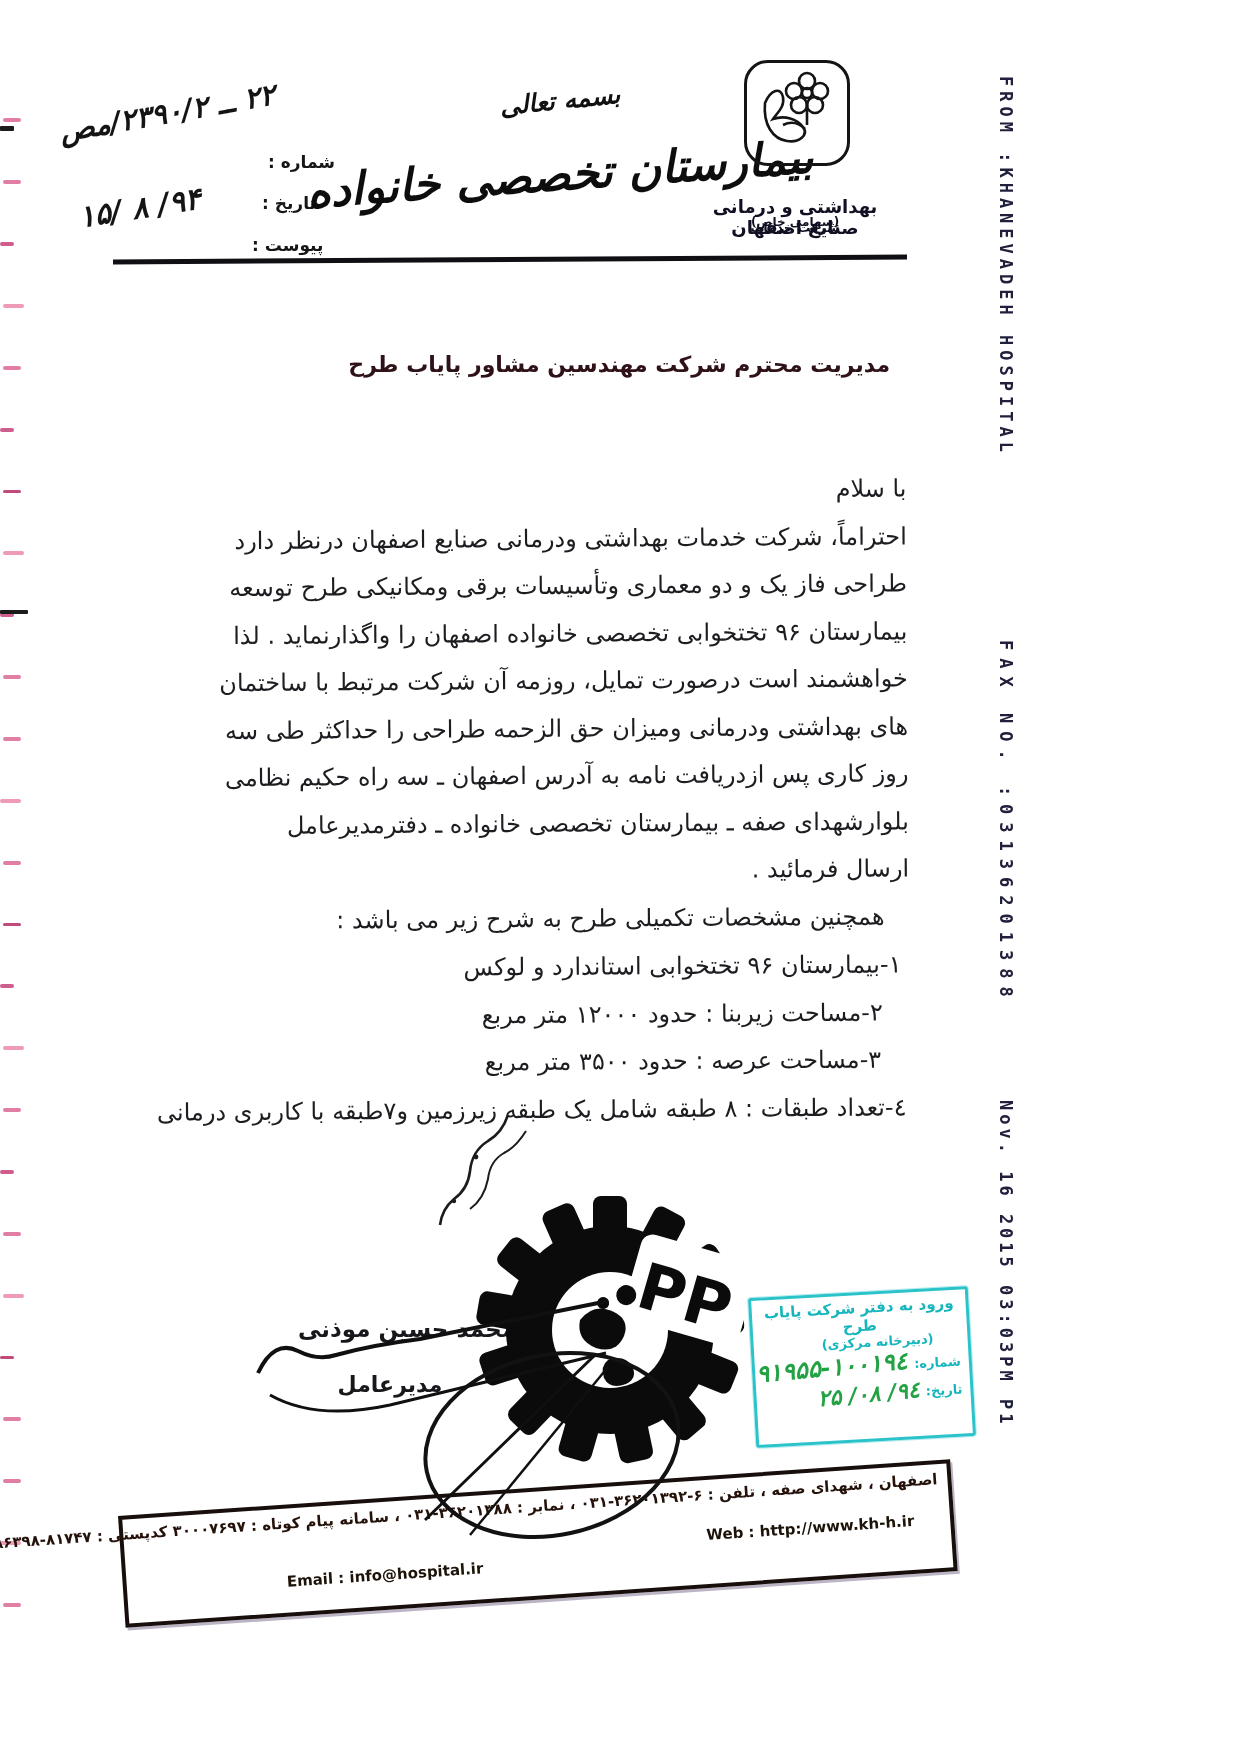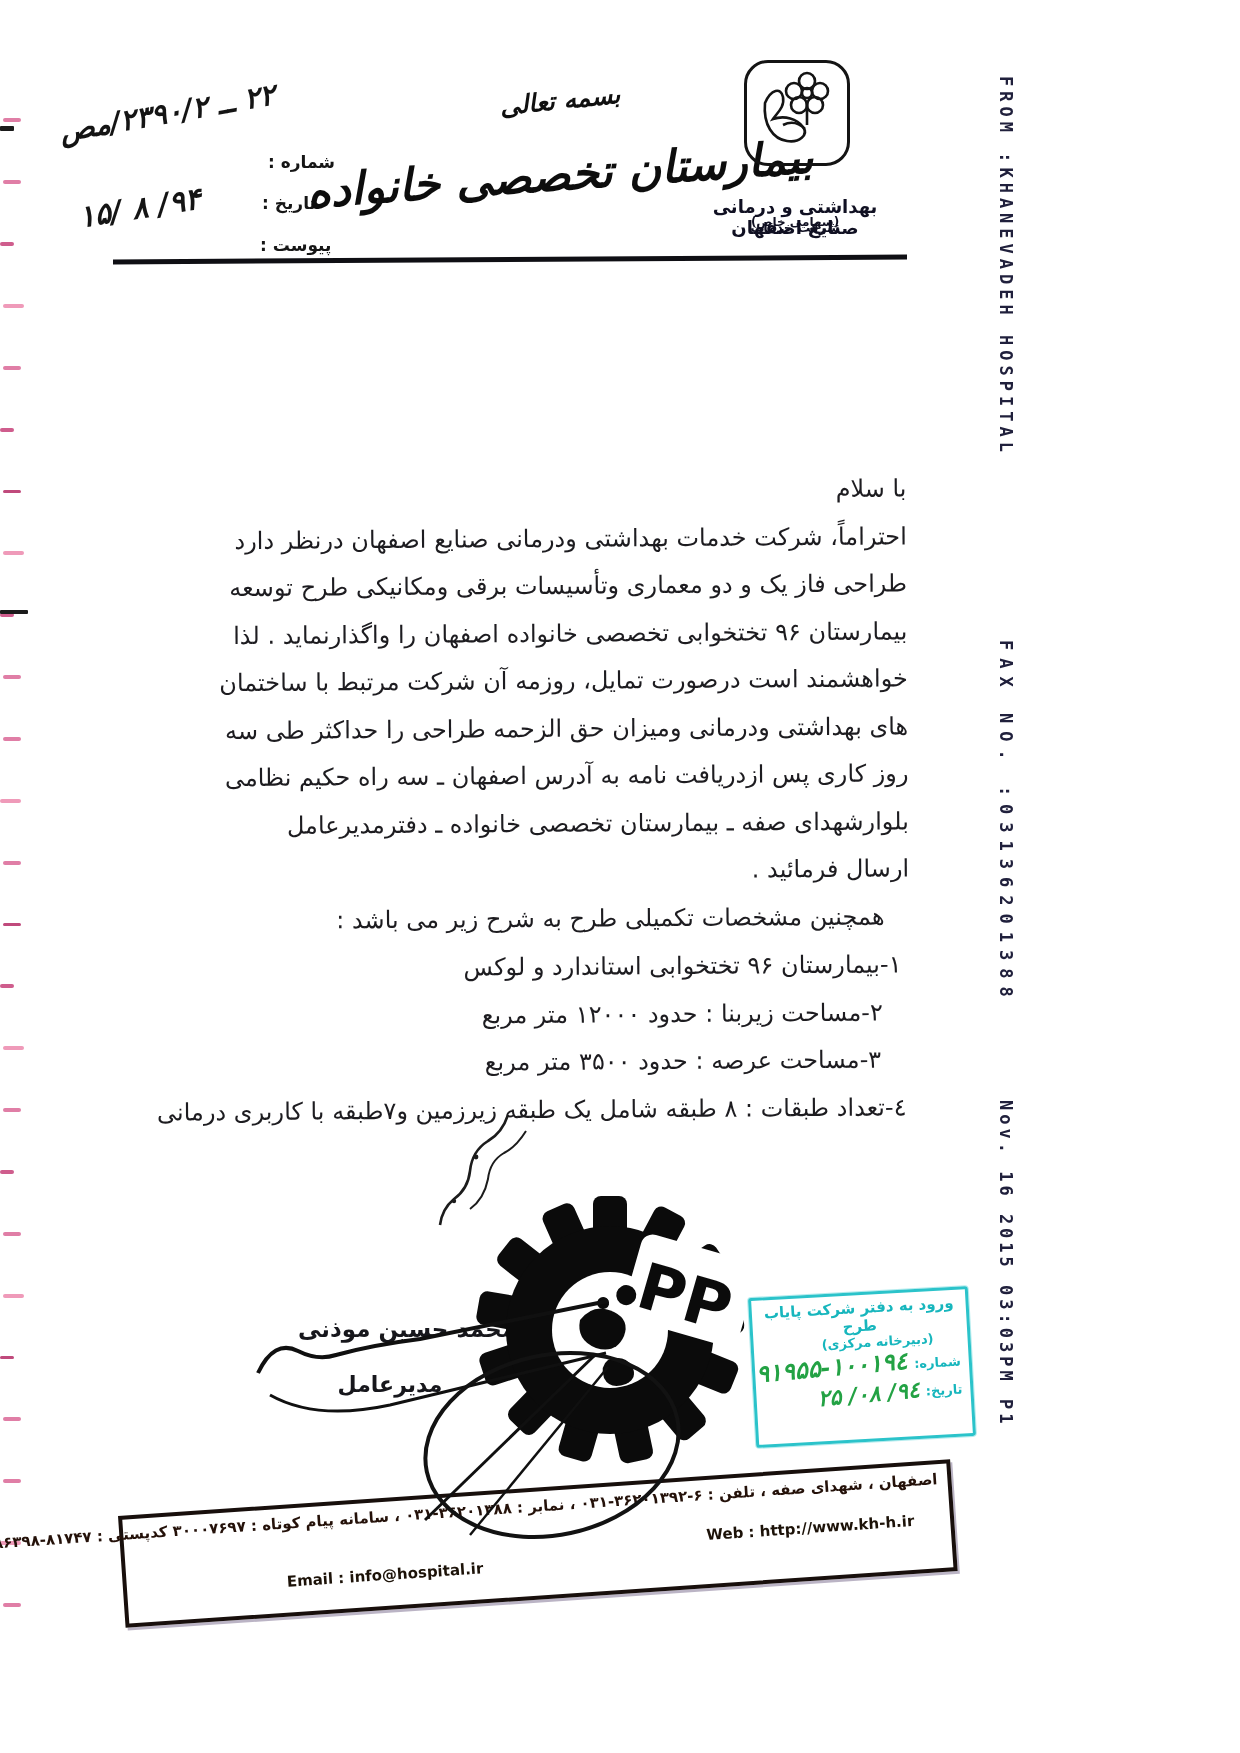--- a/index.html
+++ b/index.html
@@ -114,21 +114,21 @@
   </div>
   <div class="blacktick" style="left:0;top:126px;width:14px;height:5px;"></div>
   <div class="blacktick" style="left:0;top:610px;width:28px;height:4px;"></div>
 
   <div id="fax-from" class="fax-vert">FROM :KHANEVADEH HOSPITAL</div>
   <div id="fax-no" class="fax-vert">FAX NO. :03136201388</div>
   <div id="fax-date" class="fax-vert">Nov. 16 2015 03:03PM  P1</div>
 
   <div class="ref-label" style="left:268px;top:152px;">شماره :</div>
   <div class="ref-label" style="left:262px;top:193px;">تاریخ :</div>
-  <div class="ref-label" style="left:260px;top:235px;text-align:right;">پیوست :</div>
+  <div class="ref-label" style="left:252px;top:235px;text-align:right;">پیوست :</div>
   <div id="ref-no-val" class="hand">۲۲ ــ ۲۳۹۰/۲/مص</div>
   <div id="ref-date-val" class="hand">۹۴/ ۸ /۱۵</div>
 
   <div id="bismillah">بسمه تعالی</div>
   <div id="hospital-name">بیمارستان تخصصی خانواده</div>
 
   <div id="logo-box">
     <svg width="94" height="94" viewBox="0 0 94 94">
       <g fill="none" stroke="#141414" stroke-width="2.6">
         <circle cx="60" cy="18" r="8"></circle>
@@ -142,20 +142,21 @@
         <path d="M36 62 C44 58 52 60 58 66"></path>
       </g>
     </svg>
   </div>
   <div id="logo-l1" class="logo-line">شرکت خدمات</div>
   <div id="logo-l2" class="logo-line">بهداشتی و درمانی صنایع اصفهان</div>
   <div id="logo-l3" class="logo-line">(سهامی خاص)</div>
 
   <div id="head-rule"></div>
 
+  <div id="recipient">مدیریت محترم شرکت مهندسین مشاور پایاب طرح</div>
 
   <div id="body-block" class="flow">
     <div>با سلام</div>
     <div class="dlist"><div>احتراماً، شرکت خدمات بهداشتی ودرمانی صنایع اصفهان درنظر دارد</div><div>طراحی فاز یک و دو معماری وتأسیسات برقی ومکانیکی طرح توسعه</div><div>بیمارستان ۹۶ تختخوابی تخصصی خانواده اصفهان را واگذارنماید . لذا</div><div>خواهشمند است درصورت تمایل، روزمه آن شرکت مرتبط با ساختمان</div><div>های بهداشتی ودرمانی ومیزان حق الزحمه طراحی را حداکثر طی سه</div><div>روز کاری پس ازدریافت نامه به آدرس اصفهان ـ سه راه حکیم نظامی</div><div>بلوارشهدای صفه ـ بیمارستان تخصصی خانواده ـ دفترمدیرعامل</div><div>ارسال فرمائید .</div></div>
     <div id="specs-intro">همچنین مشخصات تکمیلی طرح به شرح زیر می باشد :</div>
   </div>
 
   <div id="specs-block" class="flow">
       <div>۱-بیمارستان ۹۶ تختخوابی استاندارد  و لوکس</div>
       <div>۲-مساحت زیربنا : حدود ۱۲۰۰۰ متر مربع</div>

